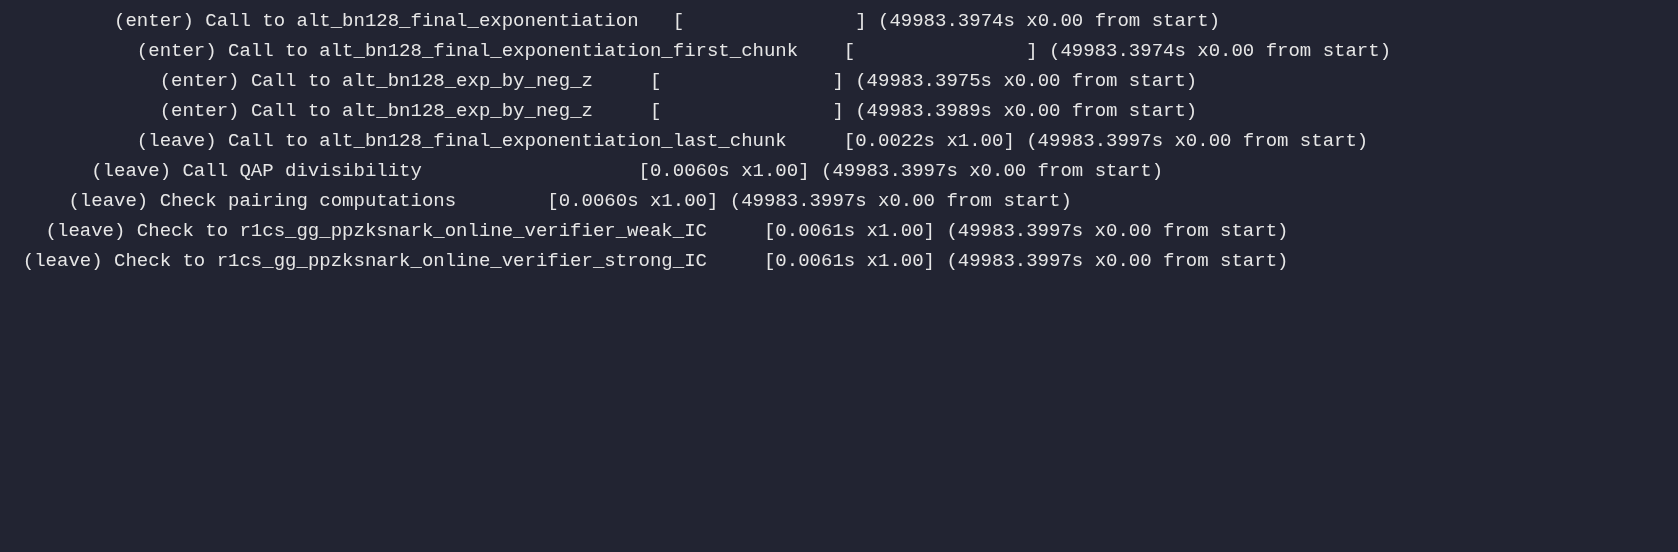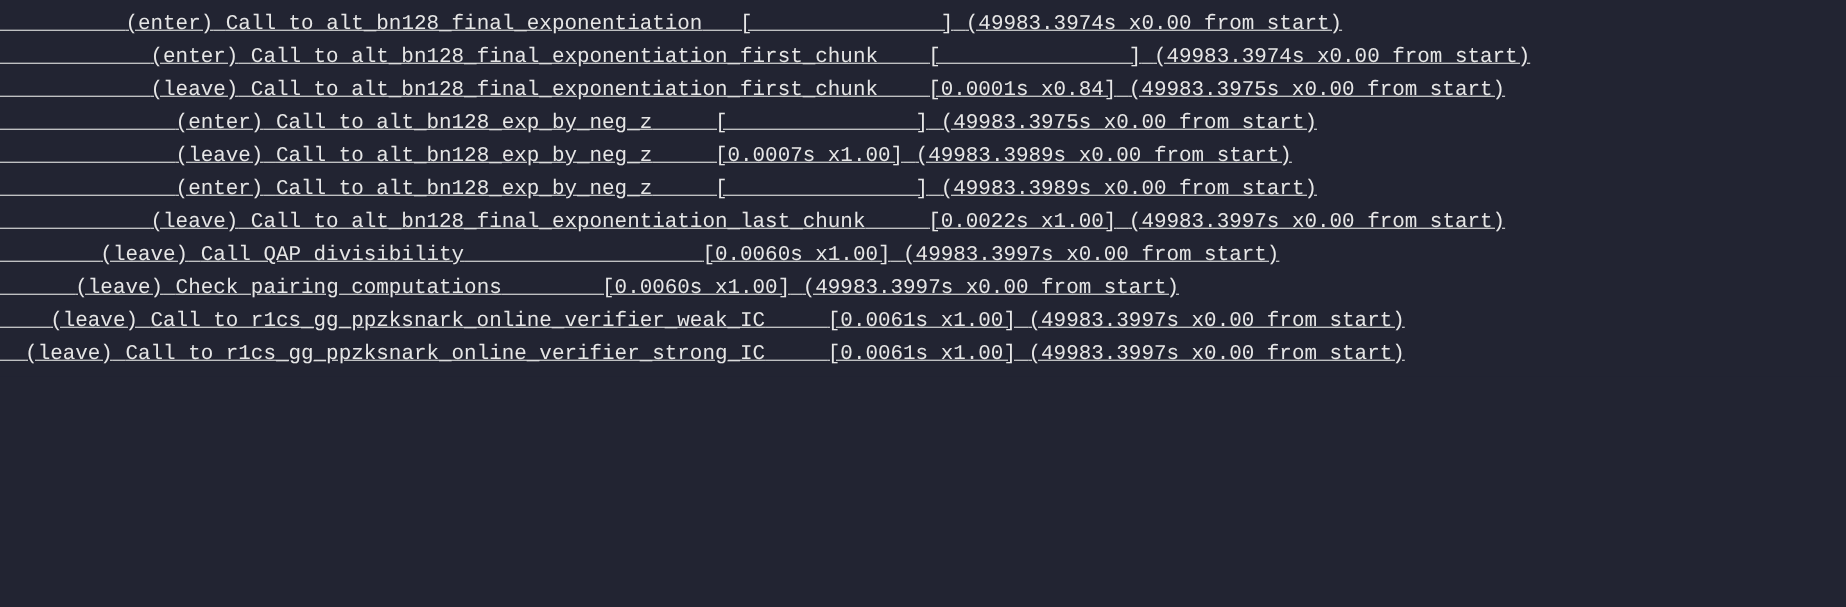--- a/index.html
+++ b/index.html
@@ -13,30 +13,27 @@
     -webkit-font-smoothing: antialiased;
   }
   .terminal {
     padding: 6px 0 6px 0;
     white-space: pre;
     letter-spacing: 0px;
   }
   .row {
     display: block;
     white-space: pre;
-    text-decoration: underline;
   }
 </style>
 </head>
 <body>
 
 <div class="terminal" id="terminal"><span class="row"><span>          </span><span>(enter)</span> <span>Call to alt_bn128_final_exponentiation</span>   <span>[               ]</span> <span>(49983.3974s x0.00 from start)</span>
 </span><span class="row"><span>            </span><span>(enter)</span> <span>Call to alt_bn128_final_exponentiation_first_chunk</span>    <span>[               ]</span> <span>(49983.3974s x0.00 from start)</span>
-</span><span class="row"><span>            </span><span>(leave)</span> <span>Call to alt_bn128_final_exponentiation_first_chunk</span>    <span>[0.0001s x0.84]</span> <span>(49983.3975s x0.00 from start)</span>
 </span><span class="row"><span>              </span><span>(enter)</span> <span>Call to alt_bn128_exp_by_neg_z</span>     <span>[               ]</span> <span>(49983.3975s x0.00 from start)</span>
-</span><span class="row"><span>              </span><span>(leave)</span> <span>Call to alt_bn128_exp_by_neg_z</span>     <span>[0.0007s x1.00]</span> <span>(49983.3989s x0.00 from start)</span>
 </span><span class="row"><span>              </span><span>(enter)</span> <span>Call to alt_bn128_exp_by_neg_z</span>     <span>[               ]</span> <span>(49983.3989s x0.00 from start)</span>
 </span><span class="row"><span>            </span><span>(leave)</span> <span>Call to alt_bn128_final_exponentiation_last_chunk</span>     <span>[0.0022s x1.00]</span> <span>(49983.3997s x0.00 from start)</span>
 </span><span class="row"><span>        </span><span>(leave)</span> <span>Call QAP divisibility</span>                   <span>[0.0060s x1.00]</span> <span>(49983.3997s x0.00 from start)</span>
 </span><span class="row"><span>      </span><span>(leave)</span> <span>Check pairing computations</span>        <span>[0.0060s x1.00]</span> <span>(49983.3997s x0.00 from start)</span>
-</span><span class="row"><span>    </span><span>(leave)</span> <span>Call to r1cs_gg_ppzksnark_online_verifier_weak_IC</span>     <span>[0.0061s x1.00]</span> <span>(49983.3997s x0.00 from start)</span>
-</span><span class="row"><span>  </span><span>(leave)</span> <span>Call to r1cs_gg_ppzksnark_online_verifier_strong_IC</span>     <span>[0.0061s x1.00]</span> <span>(49983.3997s x0.00 from start)</span>
+</span><span class="row"><span>    </span><span>(leave)</span> <span>Check to r1cs_gg_ppzksnark_online_verifier_weak_IC</span>     <span>[0.0061s x1.00]</span> <span>(49983.3997s x0.00 from start)</span>
+</span><span class="row"><span>  </span><span>(leave)</span> <span>Check to r1cs_gg_ppzksnark_online_verifier_strong_IC</span>     <span>[0.0061s x1.00]</span> <span>(49983.3997s x0.00 from start)</span>
 </span></div>
 
 </body></html>

